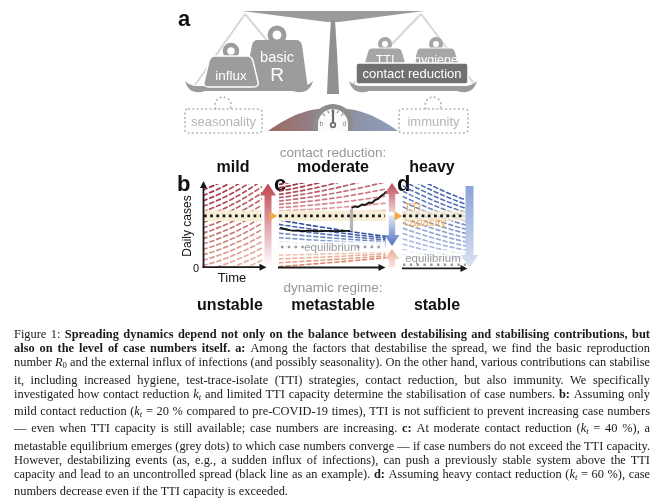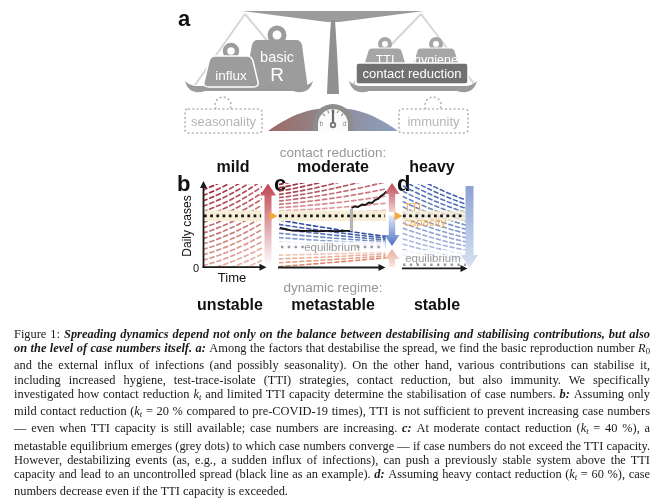--- a/index.html
+++ b/index.html
@@ -21,21 +21,21 @@
   .orangetxt{fill:var(--orange-text);font-size:11.5px;}
   .metal{fill:var(--metal);}
   .metallight{fill:var(--metal-light);}
   .stringline{stroke:var(--string);stroke-width:2;fill:none;}
   .dashedshape{stroke:var(--dashed-grey);stroke-width:1.6;stroke-dasharray:2 2.3;fill:none;}
   .dashedtxt{fill:var(--dashed-grey);font-size:13px;}
   .gaugecol{fill:var(--gauge);}
   .caption{position:absolute;left:14px;top:327px;width:636px;
            font-family:"Liberation Serif",serif;font-size:12.4px;line-height:14.15px;
            color:#1a1a1a;text-align:justify;}
-  .caption .b{font-weight:bold;font-style:italic;}
+  .caption .b{font-weight:bold;}
   .caption .i{font-style:italic;}
   .caption .s{font-size:0.7em;vertical-align:-0.25em;}
 </style>
 </head>
 <body>
 
 <div id="page">
 
 <svg id="figsvg" width="663" height="322" viewBox="0 0 663 322">
   <defs>

